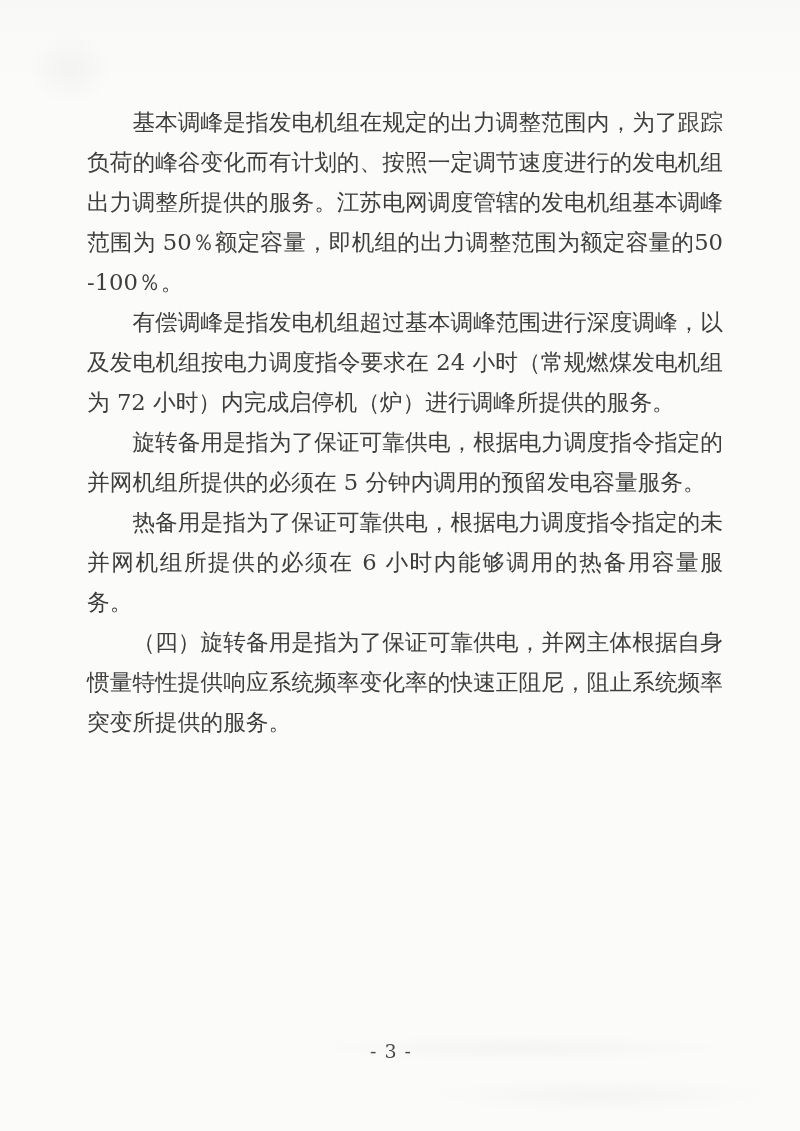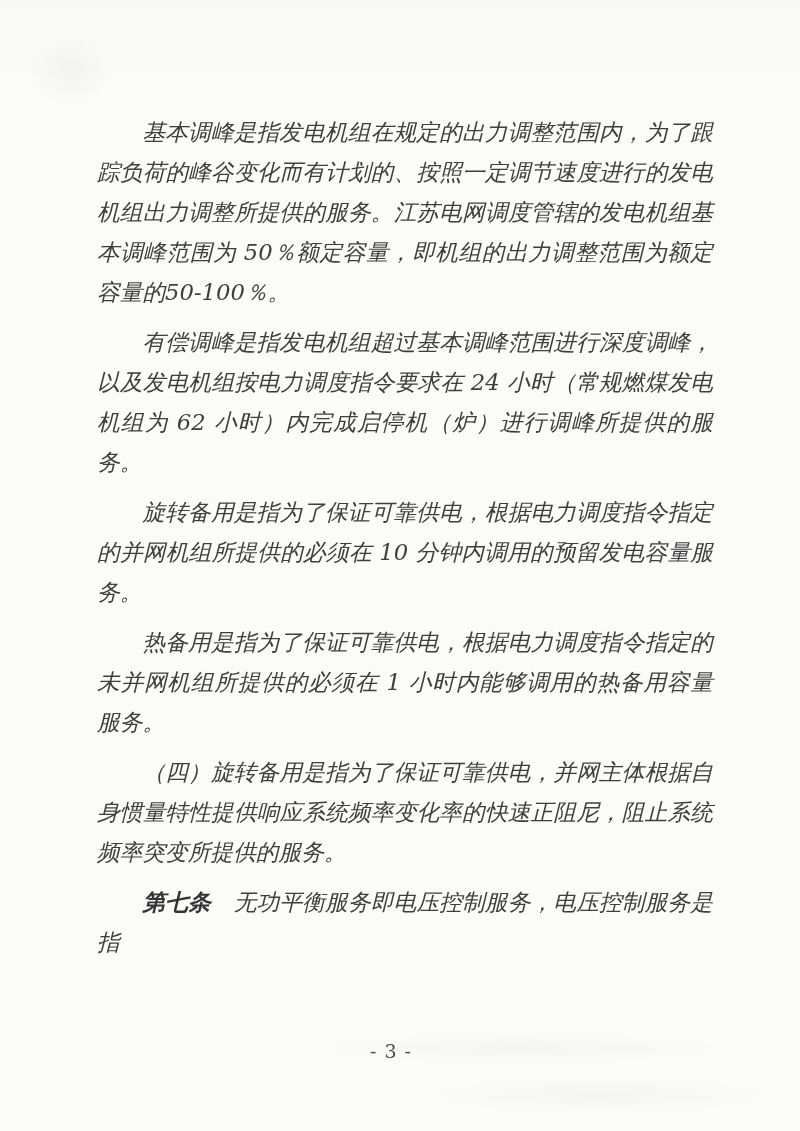--- a/index.html
+++ b/index.html
@@ -31,25 +31,24 @@
     left: 87px;
     top: 102px;
     width: 636px;
     color: #3e3e3e;
     font-size: 22.7px;
     line-height: 40px;
     text-align: justify;
     text-justify: inter-character;
   }
   .page-text p {
-    margin: 10px;
+    margin: 0;
     padding: 0;
     text-indent: 2em;
     word-break: break-all;
-    font-style: italic;
   }
   .article-number {
     font-weight: bold;
     color: #343434;
   }
   .page-number {
     position: absolute;
     left: 0;
     top: 1040px;
     width: 782px;
@@ -59,20 +58,19 @@
     letter-spacing: 1px;
   }
 </style>
 </head>
 <body>
 
 <div class="scan-noise"></div>
 
 <div class="page-text">
   <p>基本调峰是指发电机组在规定的出力调整范围内，为了跟踪负荷的峰谷变化而有计划的、按照一定调节速度进行的发电机组出力调整所提供的服务。江苏电网调度管辖的发电机组基本调峰范围为 50％额定容量，即机组的出力调整范围为额定容量的50-100％。</p>
-  <p>有偿调峰是指发电机组超过基本调峰范围进行深度调峰，以及发电机组按电力调度指令要求在 24 小时（常规燃煤发电机组为 62 小时）内完成启停机（炉）进行调峰所提供的服务。</p>
-  <p>旋转备用是指为了保证可靠供电，根据电力调度指令指定的并网机组所提供的必须在 10 分钟内调用的预留发电容量服务。</p>
-  <p>热备用是指为了保证可靠供电，根据电力调度指令指定的未并网机组所提供的必须在 1 小时内能够调用的热备用容量服务。</p>
+  <p>有偿调峰是指发电机组超过基本调峰范围进行深度调峰，以及发电机组按电力调度指令要求在 24 小时（常规燃煤发电机组为 72 小时）内完成启停机（炉）进行调峰所提供的服务。</p>
+  <p>旋转备用是指为了保证可靠供电，根据电力调度指令指定的并网机组所提供的必须在 5 分钟内调用的预留发电容量服务。</p>
+  <p>热备用是指为了保证可靠供电，根据电力调度指令指定的未并网机组所提供的必须在 6 小时内能够调用的热备用容量服务。</p>
   <p>（四）旋转备用是指为了保证可靠供电，并网主体根据自身惯量特性提供响应系统频率变化率的快速正阻尼，阻止系统频率突变所提供的服务。</p>
-  <p><span class="article-number">第七条</span><span>　</span><span>无功平衡服务即电压控制服务，电压控制服务是指</span></p>
 </div>
 
 <div class="page-number">- 3 -</div>
 
 </body></html>

